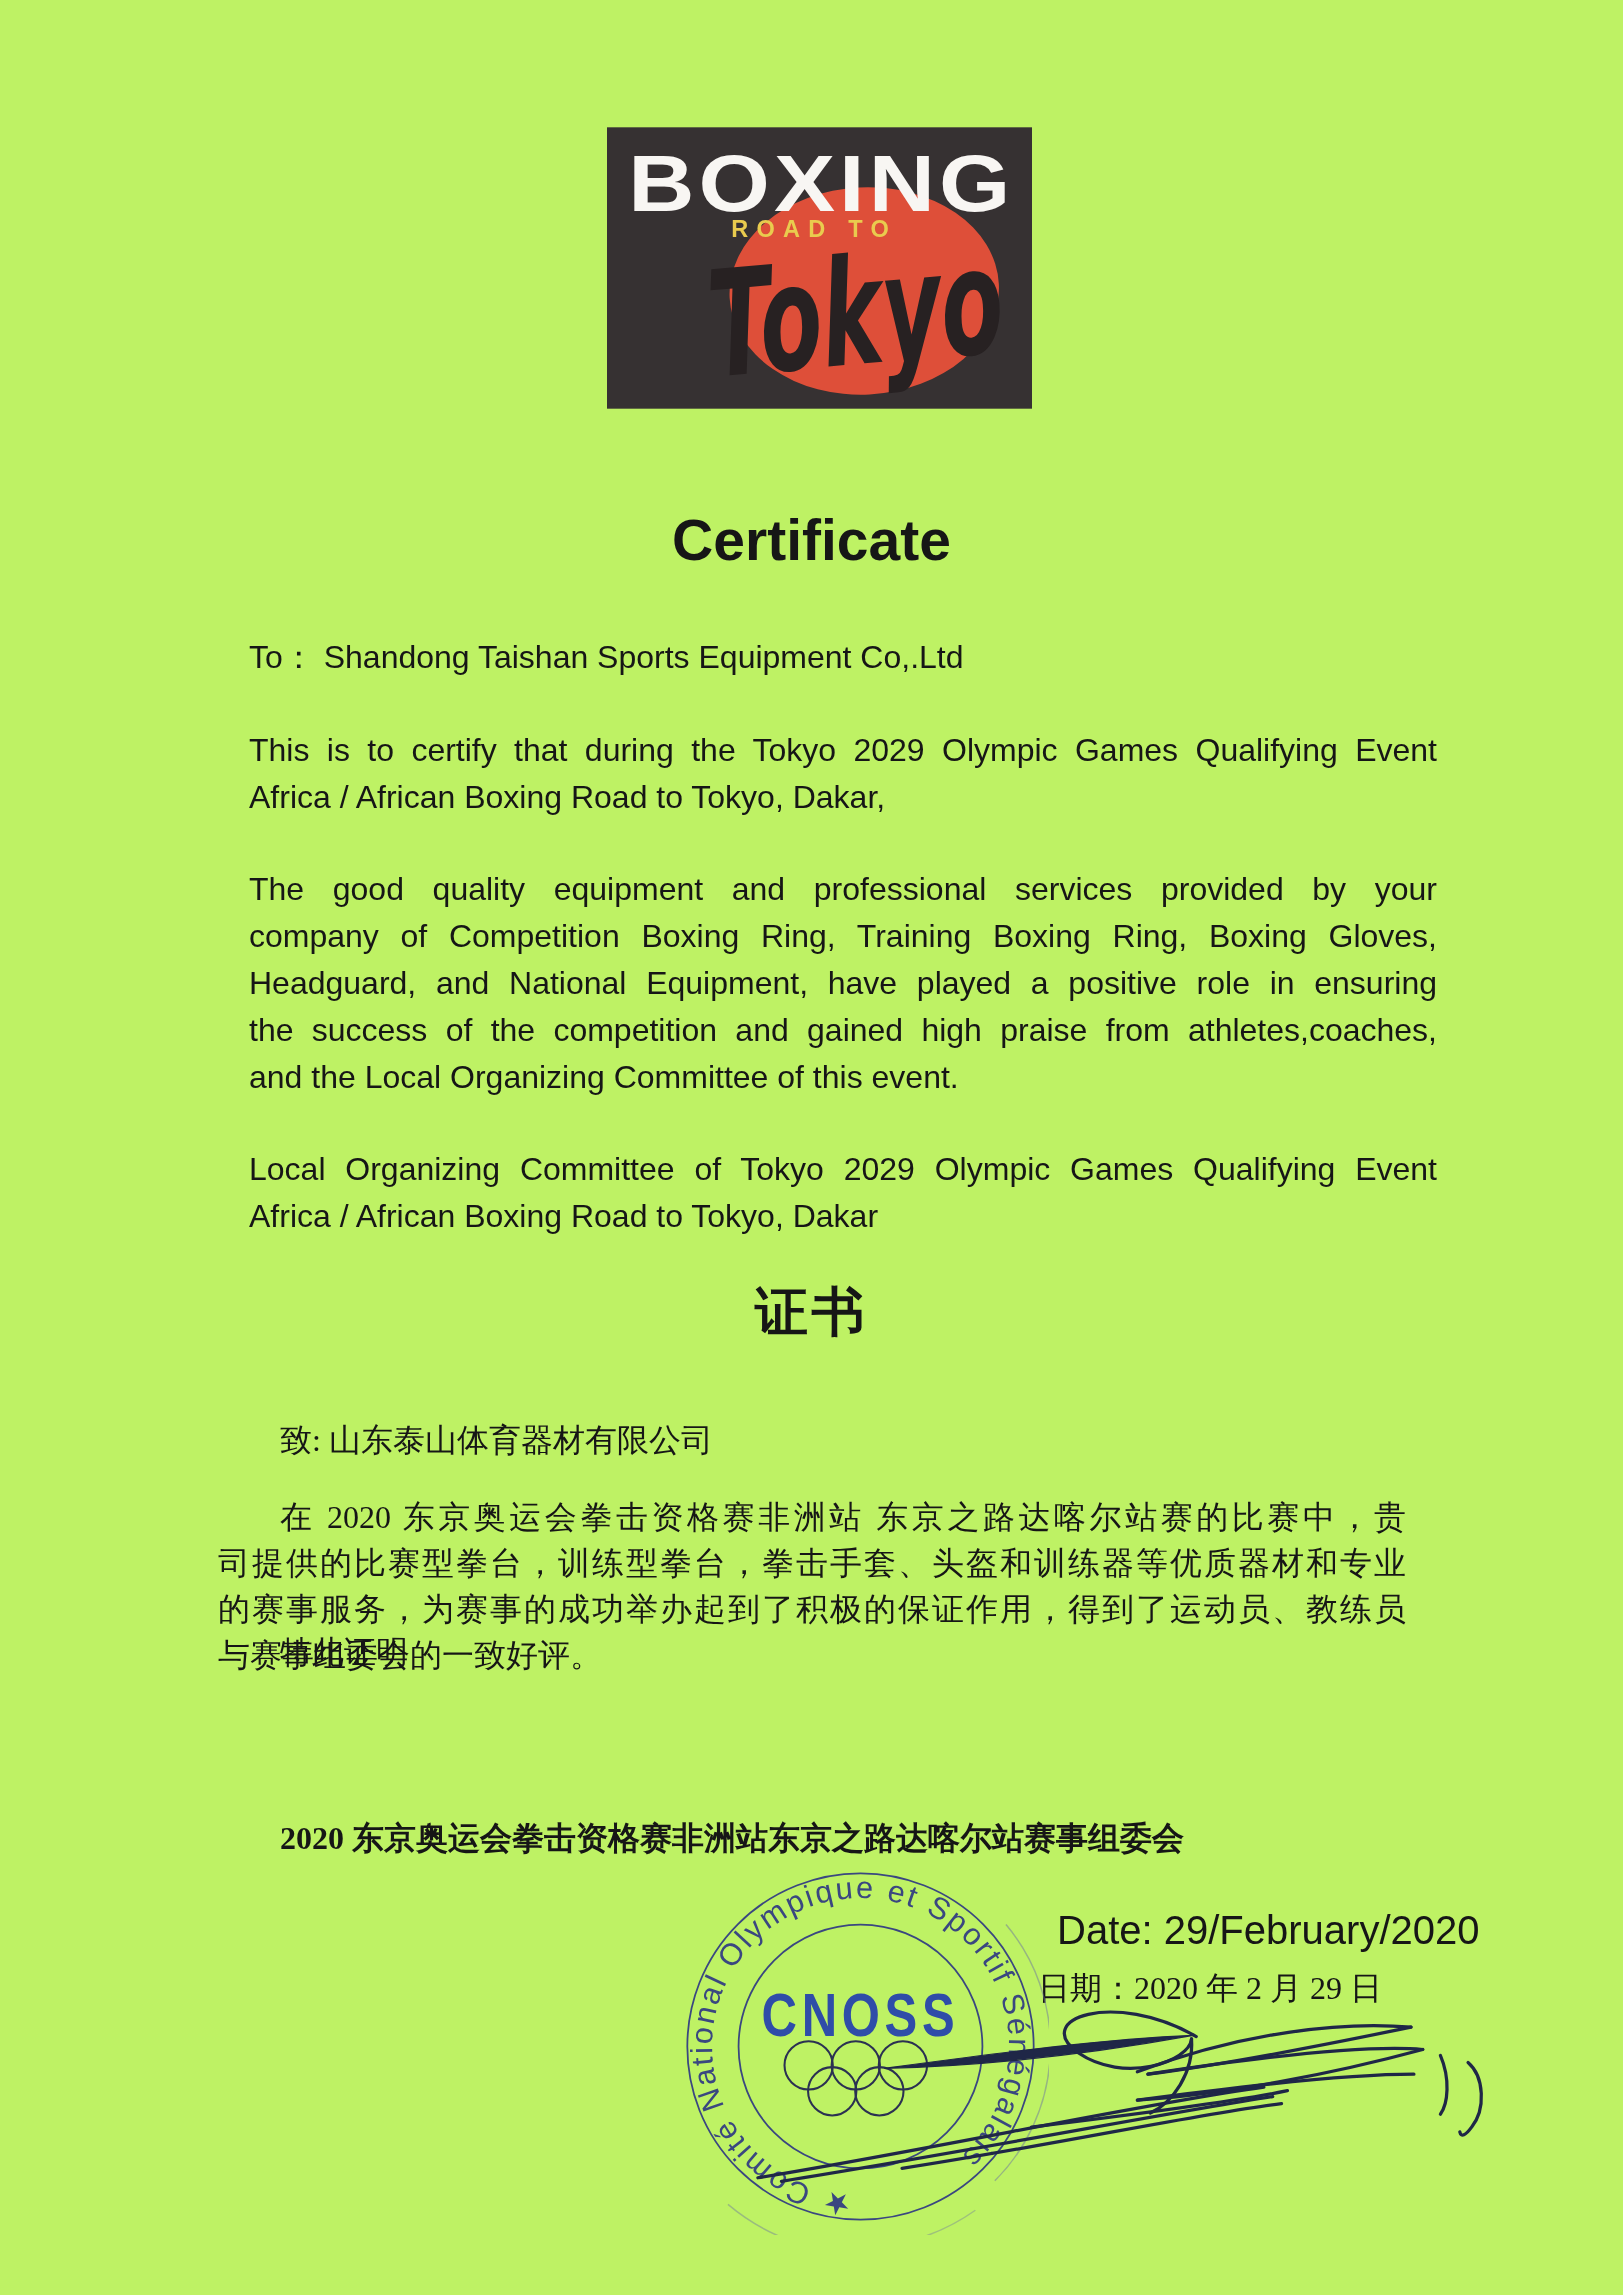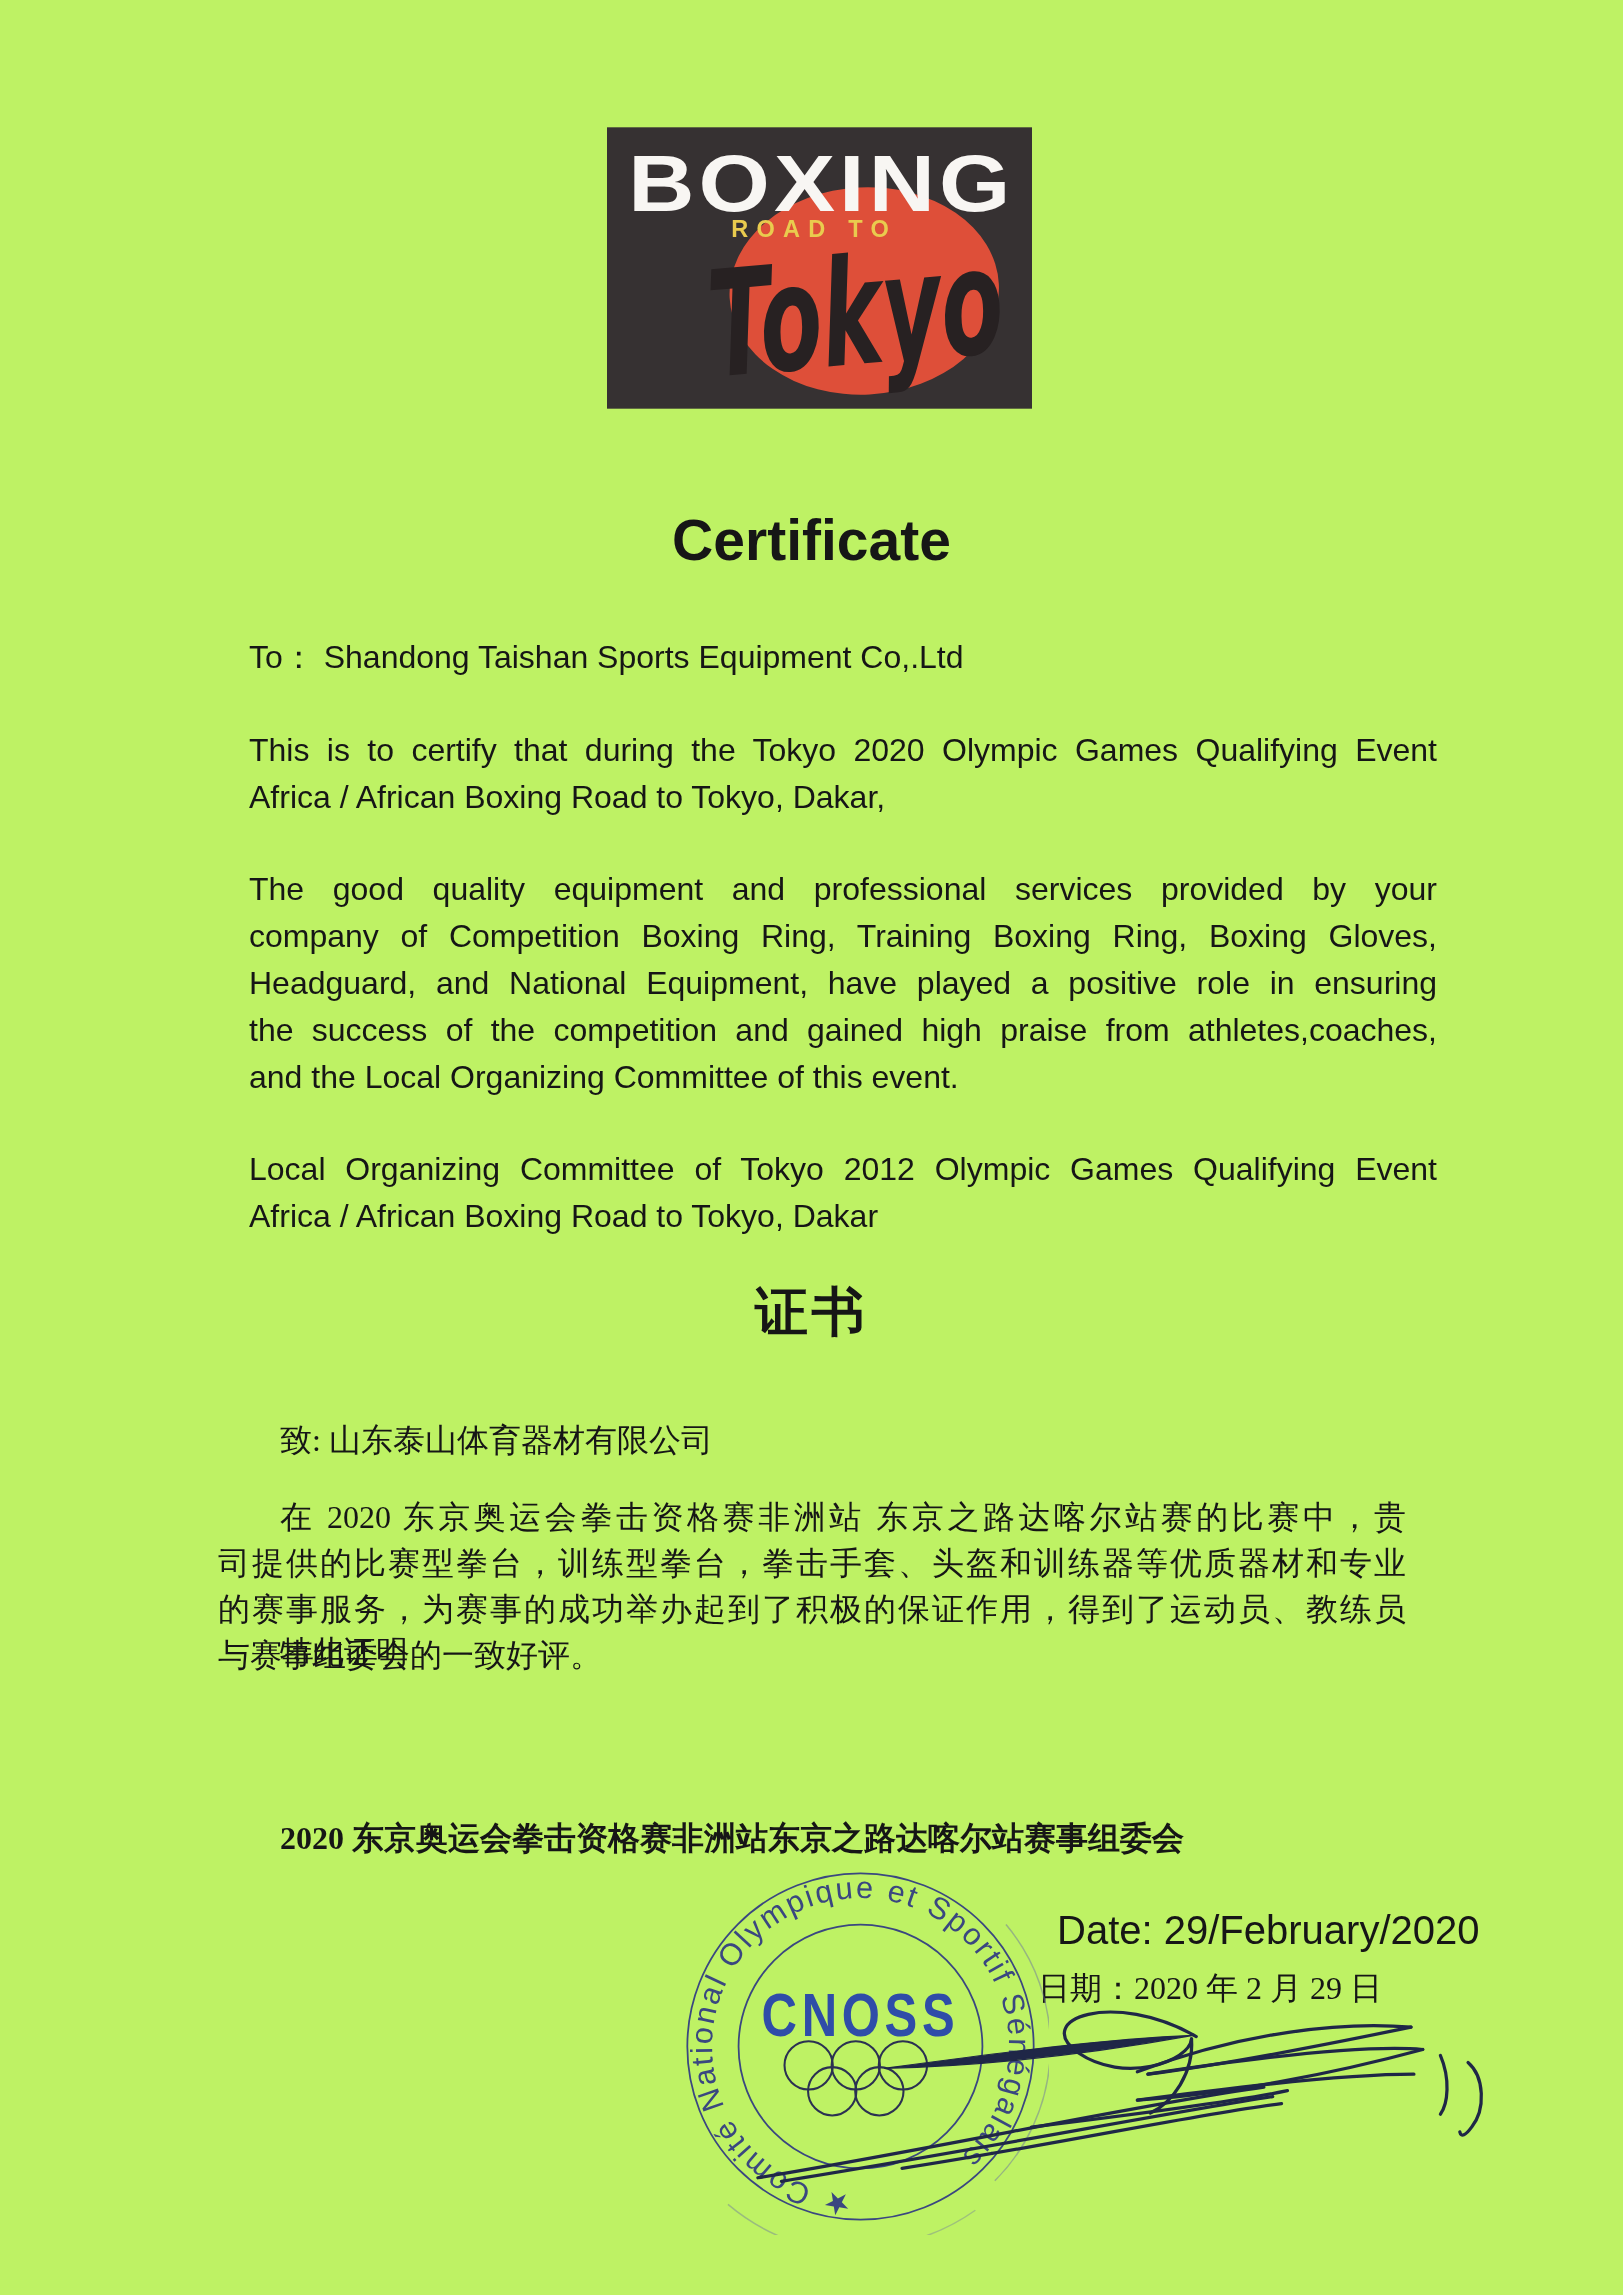--- a/index.html
+++ b/index.html
@@ -76,32 +76,32 @@
     <text class="logo-boxing" x="364" y="142" text-anchor="middle" font-size="136" fill="#f8f6f3" textLength="656" lengthAdjust="spacingAndGlyphs">BOXING</text>
     <text class="logo-roadto" x="352" y="186" text-anchor="middle" font-size="40" fill="#e9cb4e">ROAD TO</text>
     <text class="logo-tokyo" x="425" y="402" text-anchor="middle" font-size="250" fill="#272122" textLength="500" lengthAdjust="spacingAndGlyphs" transform="rotate(-5 425 340)">Tokyo</text>
   </svg>
 
   <div class="title-en">Certificate</div>
 
   <div class="block en to-en">To： Shandong Taishan Sports Equipment Co,.Ltd</div>
 
   <div class="block en p-en-1 para-en">
-      <div class="jline">This is to certify that during the Tokyo 2020 Olympic Games Qualifying Event</div>
+      <div class="jline">This is to certify that during the Tokyo 2029 Olympic Games Qualifying Event</div>
       <div class="jline">Africa / African Boxing Road to Tokyo, Dakar,</div>
     </div>
   <div class="block en p-en-2 para-en">
       <div class="jline">The good quality equipment and professional services provided by your</div>
       <div class="jline">company of Competition Boxing Ring, Training Boxing Ring, Boxing Gloves,</div>
       <div class="jline">Headguard, and National Equipment, have played a positive role in ensuring</div>
       <div class="jline">the success of the competition and gained high praise from athletes,coaches,</div>
       <div class="jline">and the Local Organizing Committee of this event.</div>
     </div>
   <div class="block en p-en-3 para-en">
-      <div class="jline">Local Organizing Committee of Tokyo 2012 Olympic Games Qualifying Event</div>
+      <div class="jline">Local Organizing Committee of Tokyo 2029 Olympic Games Qualifying Event</div>
       <div class="jline">Africa / African Boxing Road to Tokyo, Dakar</div>
     </div>
 
   <div class="title-zh">证书</div>
 
   <div class="block zh to-zh indent">致: 山东泰山体育器材有限公司</div>
 
   <div class="block zh p-zh para-zh">
       <div class="jline">在 2020 东京奥运会拳击资格赛非洲站 东京之路达喀尔站赛的比赛中，贵</div>
       <div class="jline">司提供的比赛型拳台，训练型拳台，拳击手套、头盔和训练器等优质器材和专业</div>

